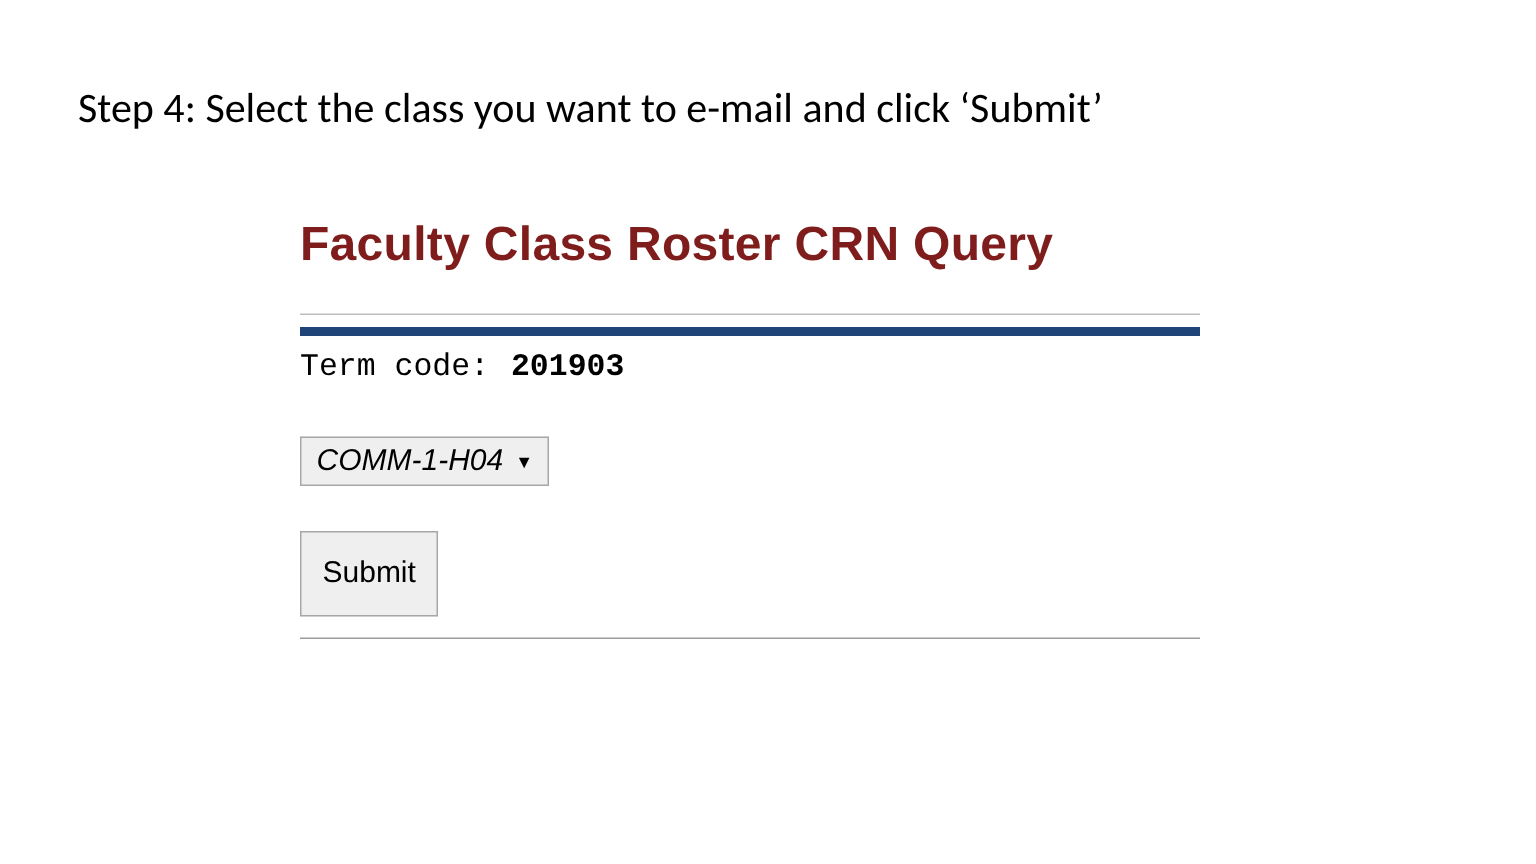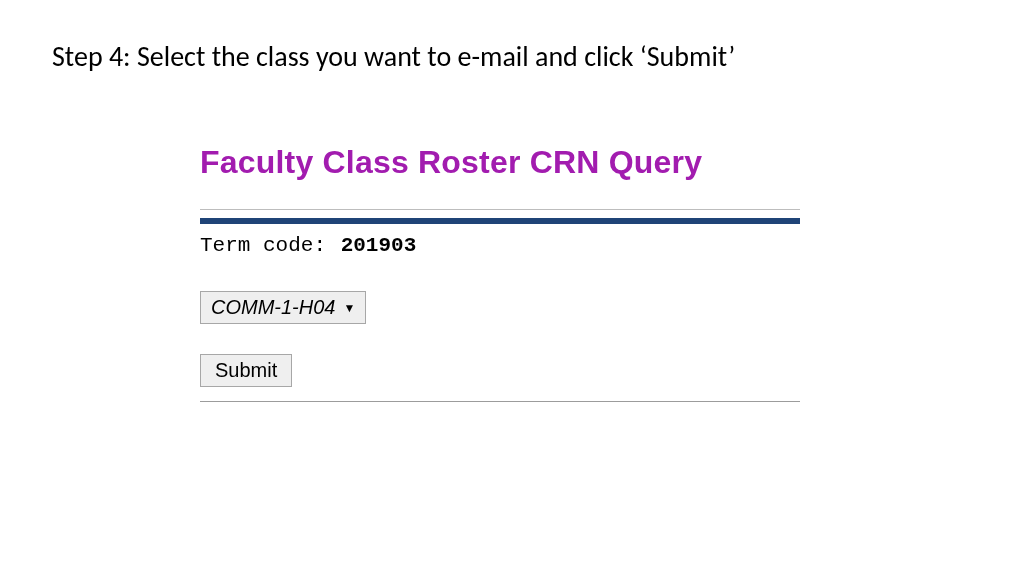--- a/index.html
+++ b/index.html
@@ -5,36 +5,36 @@
     * { margin: 0; padding: 0; box-sizing: border-box; }
     body {
       width: 1024px;
       height: 576px;
       background: #fff;
       font-family: Calibri, "Segoe UI", Arial, sans-serif;
       position: relative;
     }
     .step-heading {
       position: absolute;
-      top: 39px;
+      top: 54px;
       left: 52px;
       font-size: 28px;
       color: #000;
       font-weight: 400;
     }
     .panel {
       position: absolute;
       top: 144px;
       left: 200px;
       width: 600px;
     }
     .panel-title {
       font-size: 32px;
       font-weight: 700;
-      color: #a21caf;
+      color: #7f1d1d;
       letter-spacing: 0.2px;
       margin-bottom: 28px;
       font-family: "Segoe UI", Verdana, Arial, sans-serif;
     }
     .title-underline {
       border-bottom: 1px solid #bdbdbd;
       margin-top: 4px;
     }
     .blue-bar {
       height: 6px;
@@ -64,21 +64,21 @@
     }
     .select-box .caret {
       margin-left: 8px;
       font-size: 12px;
       line-height: 1;
     }
     .submit-btn {
       display: inline-block;
       border: 1px solid #a7a7a7;
       background: #efefef;
-      padding: 4px 14px;
+      padding: 16px 14px;
       font-size: 20px;
       font-family: Verdana, "Segoe UI", Arial, sans-serif;
       cursor: pointer;
     }
     .bottom-rule {
       border-bottom: 1px solid #9c9c9c;
       margin-top: 14px;
     }
   </style>
 </head>

